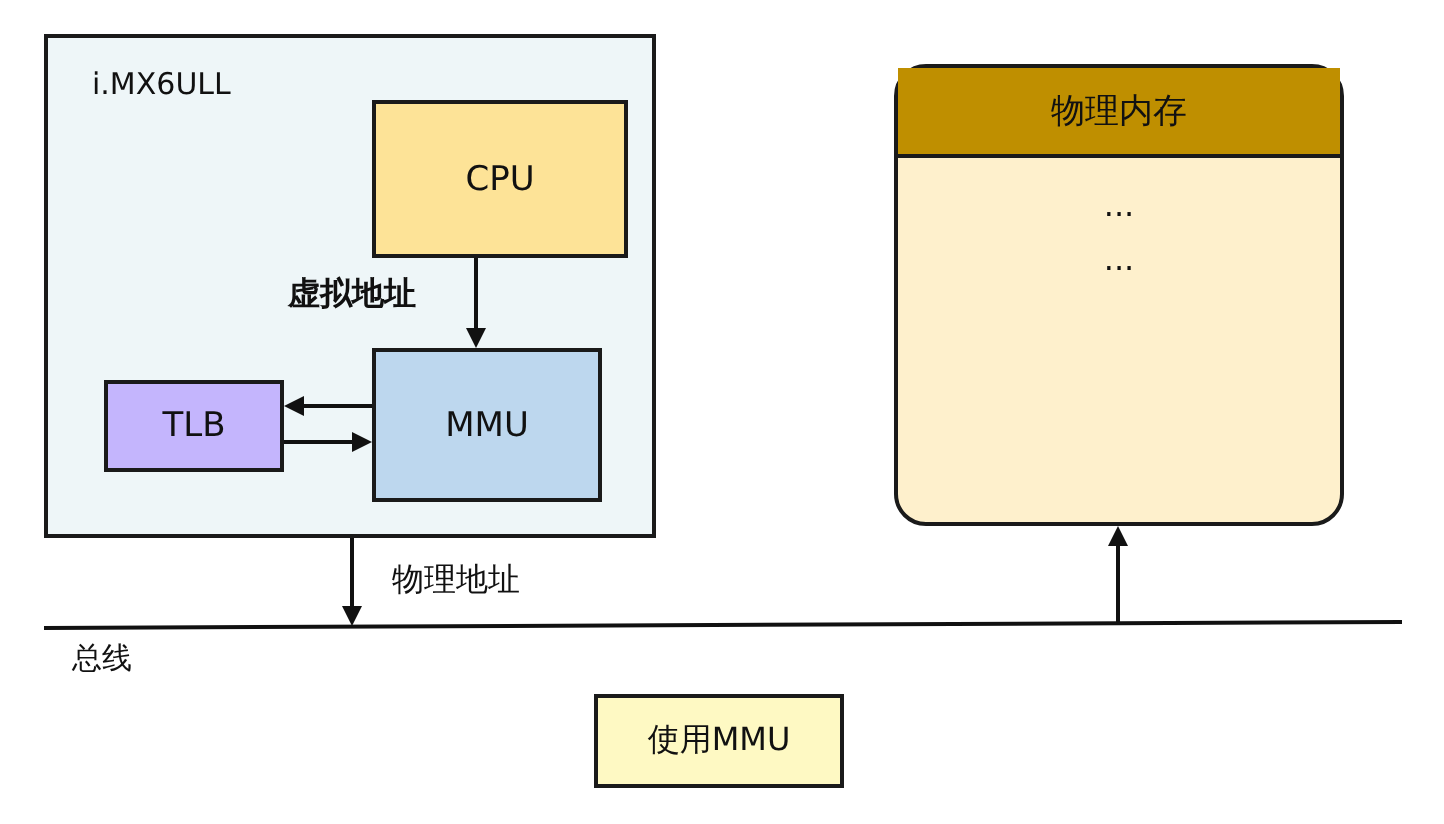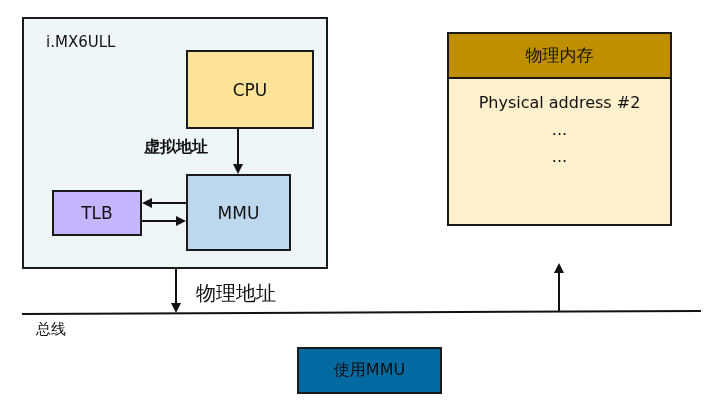--- a/index.html
+++ b/index.html
@@ -3,30 +3,30 @@
 <meta charset="utf-8">
 <style>
   html, body { margin: 0; padding: 0; background: #ffffff; }
   body { width: 722px; height: 412px; position: relative; overflow: hidden;
          font-family: "DejaVu Sans", "Liberation Sans", sans-serif; color: #111; }
   .box { position: absolute; box-sizing: border-box; border: 2px solid #1a1a1a; }
   .center { display: flex; align-items: center; justify-content: center; }
   #chip { left: 22px; top: 17px; width: 306px; height: 252px; background: #eef6f8; }
   #chip-label { position: absolute; left: 46px; top: 33px; font-size: 15px; }
   #cpu { left: 186px; top: 50px; width: 128px; height: 79px; background: #fde397; font-size: 17px; }
-  #mmu { left: 186px; top: 174px; width: 105px; height: 77px; background: #bdd7ee; font-size: 17px; }
+  #mmu { left: 186px; top: 174px; width: 115px; height: 77px; background: #bdd7ee; font-size: 17px; }
   #tlb { left: 52px; top: 190px; width: 90px; height: 46px; background: #c4b5fd; font-size: 17px; }
   #virt-label { position: absolute; left: 144px; top: 137px; font-size: 16px; font-weight: bold; }
-  #mem { left: 447px; top: 32px; width: 225px; height: 194px; background: #fef0cc; }
+  #mem { left: 447px; top: 32px; width: 225px; height: 231px; background: #fef0cc; border-radius: 16px; }
   #mem-header { position: absolute; left: 0; top: 0; right: 0; height: 43px; background: #bf8f00;
                 border-bottom: 2px solid #1a1a1a; font-size: 17px; }
   #mem-list { position: absolute; left: 0; right: 0; top: 55px; text-align: center; font-size: 16px; line-height: 27px; }
-  #phys-label { position: absolute; left: 196px; top: 280px; font-size: 20px; }
+  #phys-label { position: absolute; left: 196px; top: 280px; font-size: 16px; }
   #bus-label { position: absolute; left: 36px; top: 320px; font-size: 15px; }
-  #toggle { left: 297px; top: 347px; width: 145px; height: 47px; background: #0369a1; font-size: 16px; cursor: pointer; }
+  #toggle { left: 297px; top: 347px; width: 125px; height: 47px; background: #fef9c3; font-size: 16px; cursor: pointer; }
   svg#lines { position: absolute; left: 0; top: 0; }
 </style>
 </head>
 <body>
 
 <div id="chip" class="box"></div>
 <div id="chip-label">i.MX6ULL</div>
 
 <div id="cpu" class="box center">
   <span>CPU</span>
@@ -39,21 +39,20 @@
 
 <div id="tlb" class="box center">
   <span>TLB</span>
 </div>
 
 <div id="mem" class="box">
   <div id="mem-header" class="center">
     <span>物理内存</span>
   </div>
   <div id="mem-list">
-    <div>Physical address #2</div>
     <div>...</div>
     <div>...</div>
   </div>
 </div>
 
 <div id="phys-label">物理地址</div>
 <div id="bus-label">总线</div>
 
 <div id="toggle" class="box center">
   <span>使用MMU</span>

